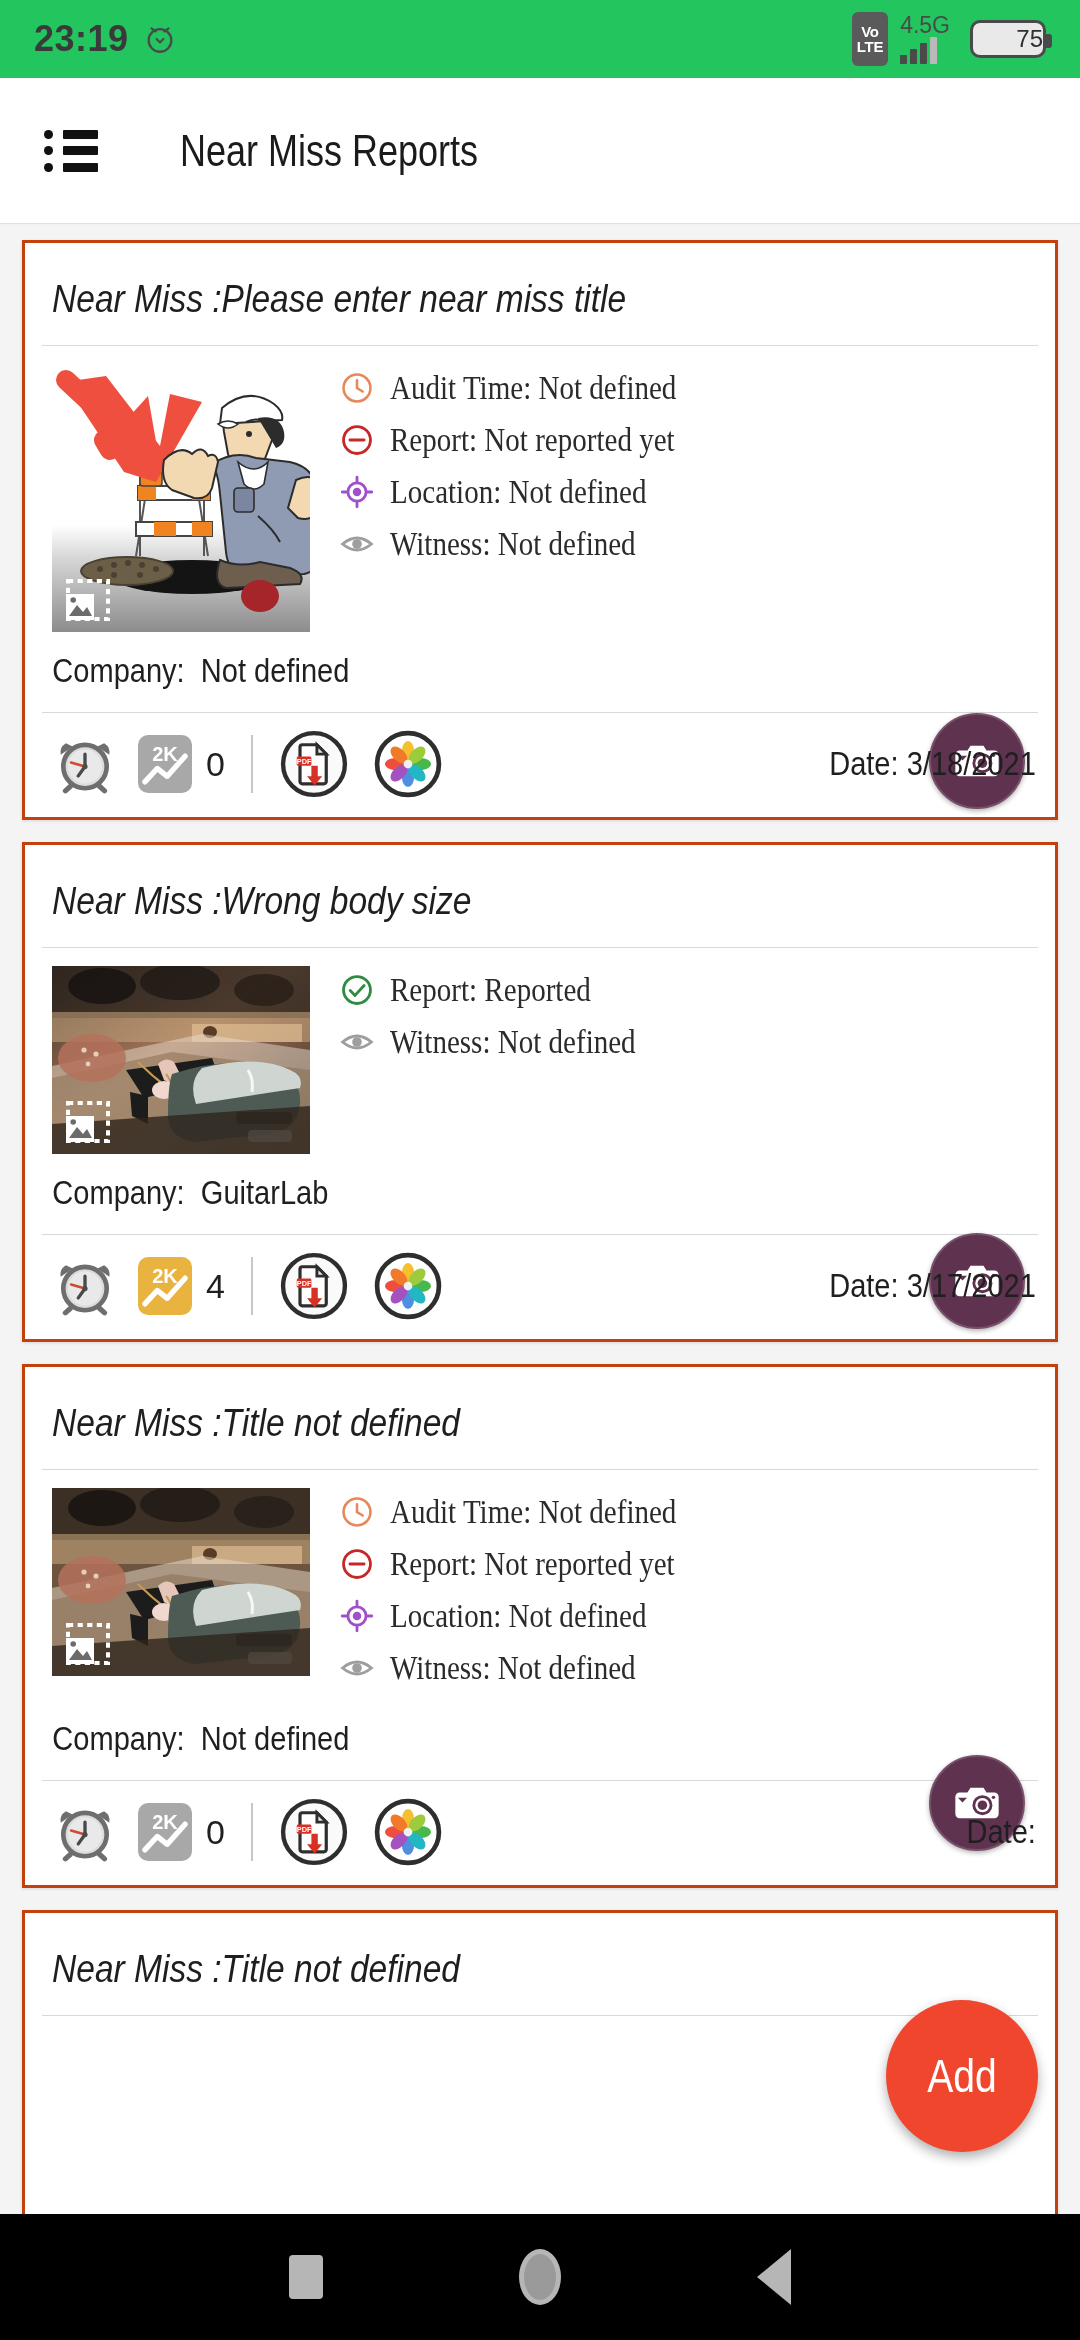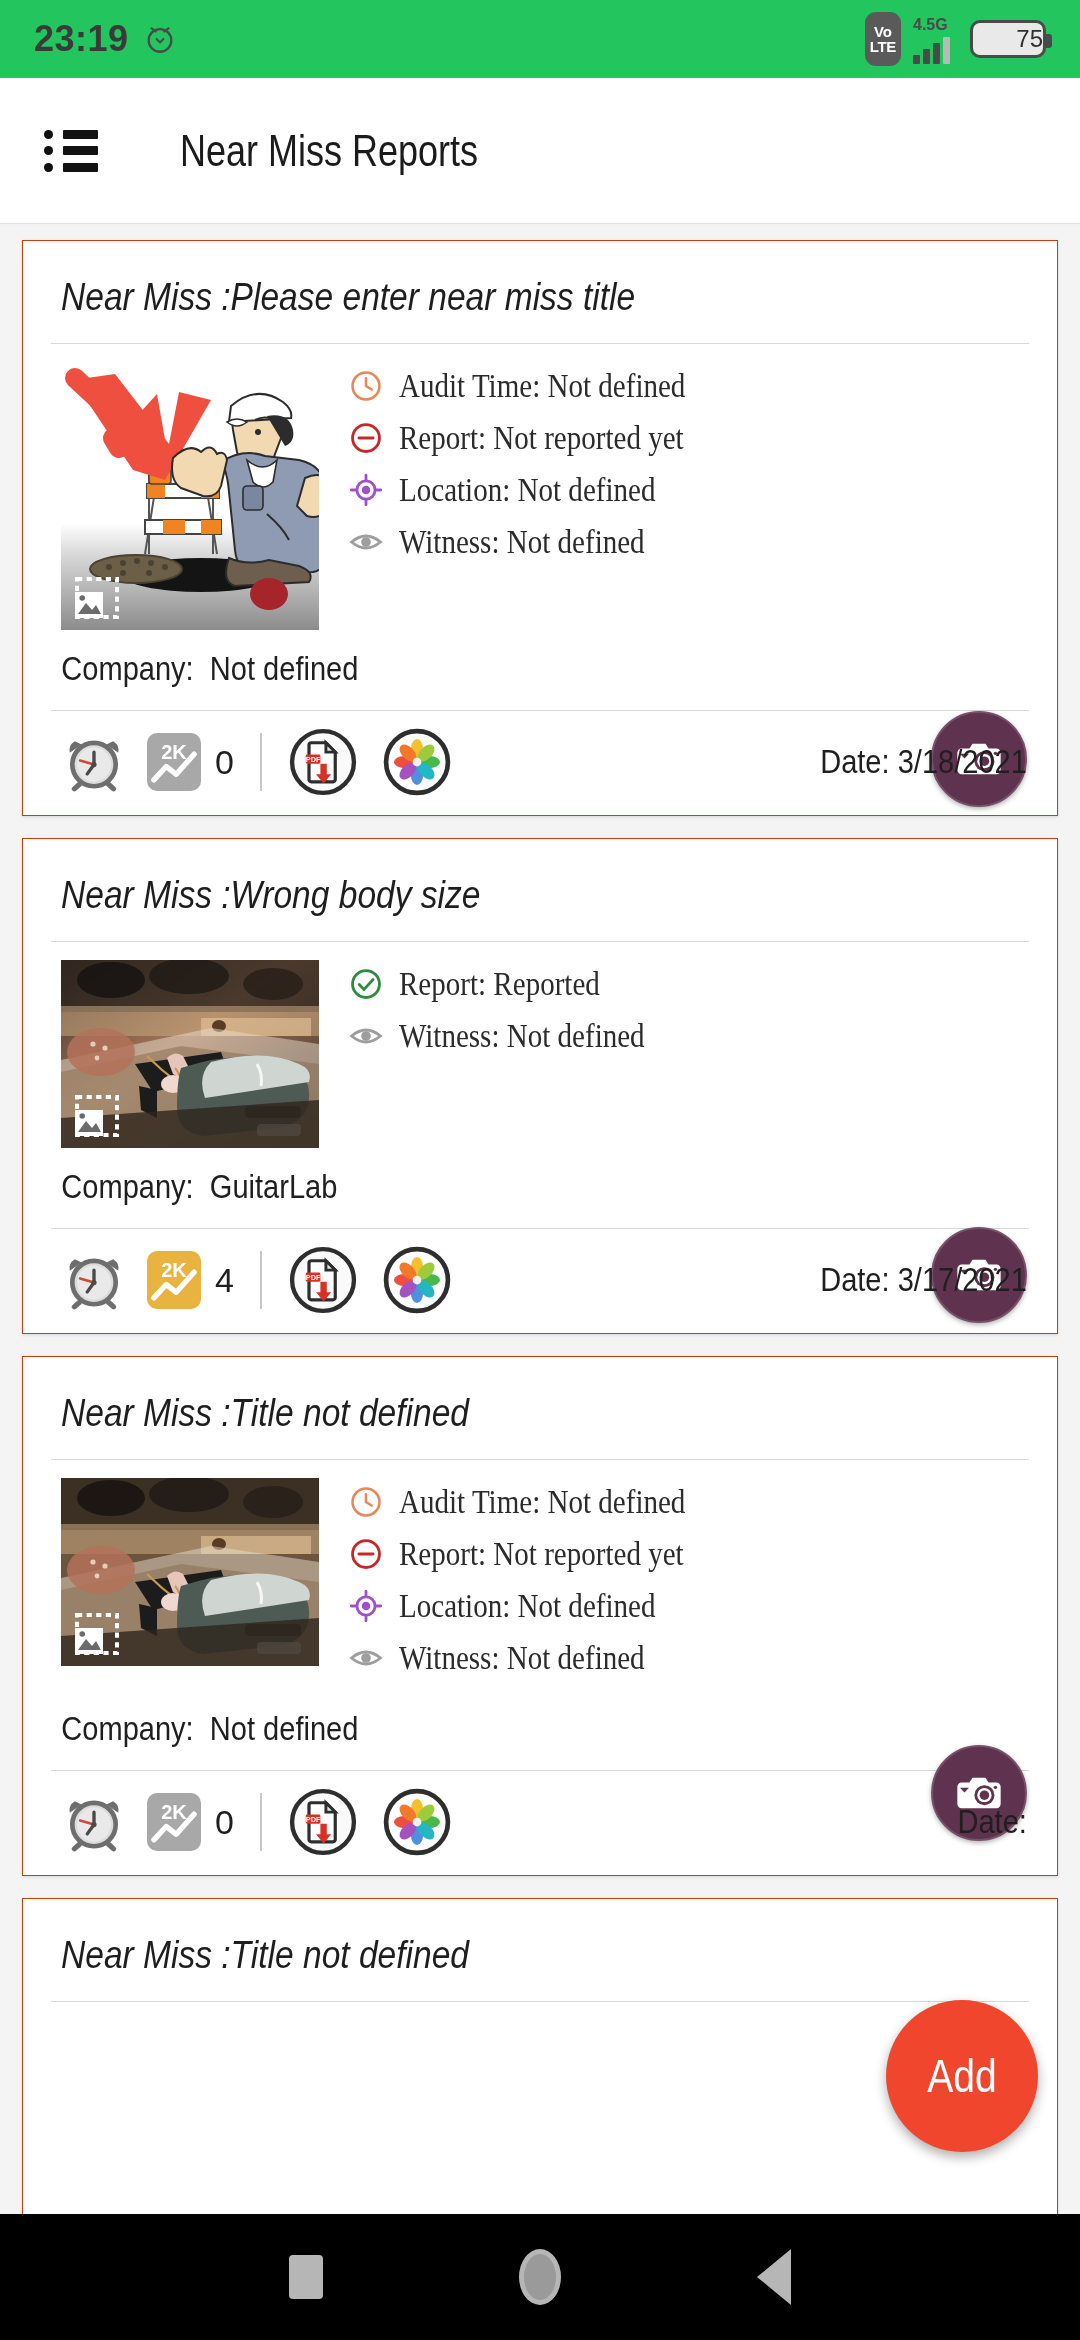--- a/index.html
+++ b/index.html
@@ -15,27 +15,27 @@
   .statusbar {
     position: absolute; top: 0; left: 0; width: 1080px; height: 78px;
     background: #22c55e; display: flex; align-items: center;
     justify-content: space-between; padding: 0 34px;
   }
   .sb-left { display: flex; align-items: center; gap: 14px; }
   .sb-time { font-size: 36px; font-weight: bold; color: #3a3a3a; letter-spacing: .5px; }
   .sb-alarm { width: 34px; height: 34px; position: relative; }
   .sb-right { display: flex; align-items: center; gap: 12px; }
   .volte {
-    background: #5a5a5a; color: #fff; border-radius: 11px;
+    background: #5a5a5a; color: #fff; border-radius: 6px;
     font-size: 15px; line-height: 15px; font-weight: bold;
     padding: 12px 5px; text-align: center; letter-spacing: -0.3px;
   }
   .volte span { display: block; }
   .netblock { display: flex; flex-direction: column; align-items: flex-start; }
-  .net-label { font-size: 16px; color: #4a4a4a; line-height: 22px; font-weight: 700; }
+  .net-label { font-size: 23px; color: #4a4a4a; line-height: 22px; font-weight: 400; }
   .bars { display: flex; align-items: flex-end; gap: 3px; height: 28px; }
   .bars i { display: block; width: 7px; background: #4a4a4a; border-radius: 1px; }
   .bars i:nth-child(1) { height: 9px; }
   .bars i:nth-child(2) { height: 15px; }
   .bars i:nth-child(3) { height: 21px; }
   .bars i:nth-child(4) { height: 27px; }
   .bars i.dim { background: #b9b9b9; }
   .batt {
     border: 3px solid #4a4a4a; border-radius: 10px; width: 76px; height: 38px;
     display: flex; align-items: center; justify-content: flex-end; position: relative;
@@ -64,23 +64,23 @@
     transform: scaleX(.80); transform-origin: left center; white-space: nowrap;
   }
 
   
   .scroll {
     position: absolute; top: 226px; left: 0; width: 1080px; height: 1988px;
     background: #f4f4f4; overflow: hidden; padding: 14px 22px 0 22px;
   }
 
   .card {
-    background: #fff; border: 1px solid #c2410c; margin-bottom: 22px;
+    background: #fff; border: 3px solid #c2410c; margin-bottom: 22px;
     position: relative; box-shadow: 0 1px 3px rgba(0,0,0,.12);
-    padding: 0 26px;
+    padding: 0 15px;
   }
   .card-title {
     font-size: 39px; font-style: italic; color: #1e1e1e; font-weight: 400;
     padding: 34px 0 24px 14px; transform: scaleX(.86); transform-origin: left center;
     white-space: nowrap;
   }
   .divider { height: 1px; background: #d9d9d9; margin: 0 2px; }
 
   .card-body { display: flex; padding: 18px 0 0 12px; }
   .thumb {

